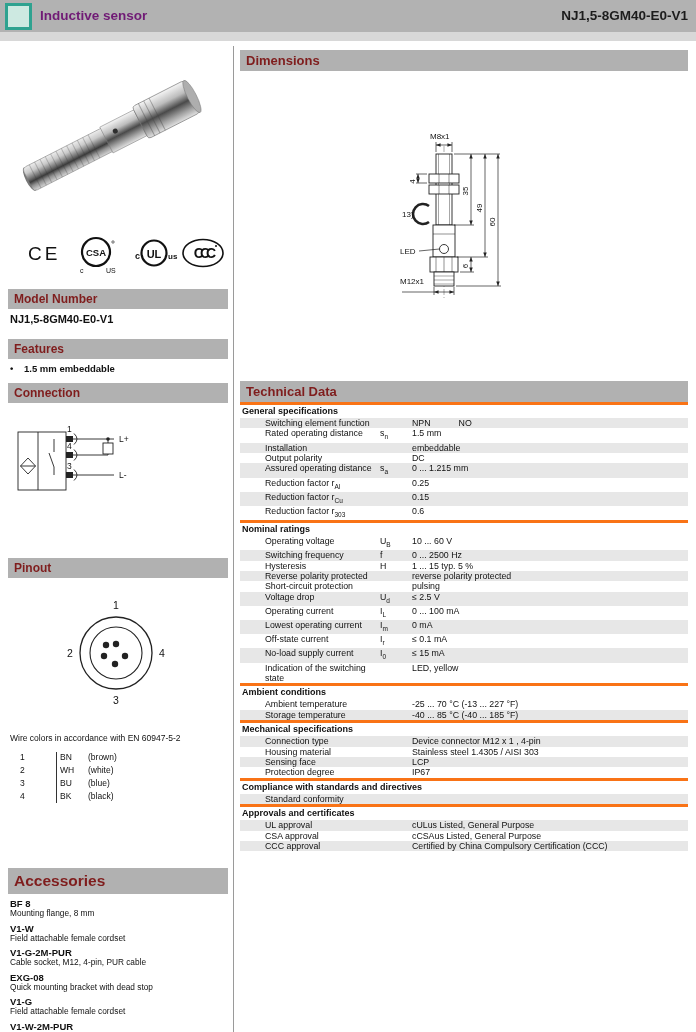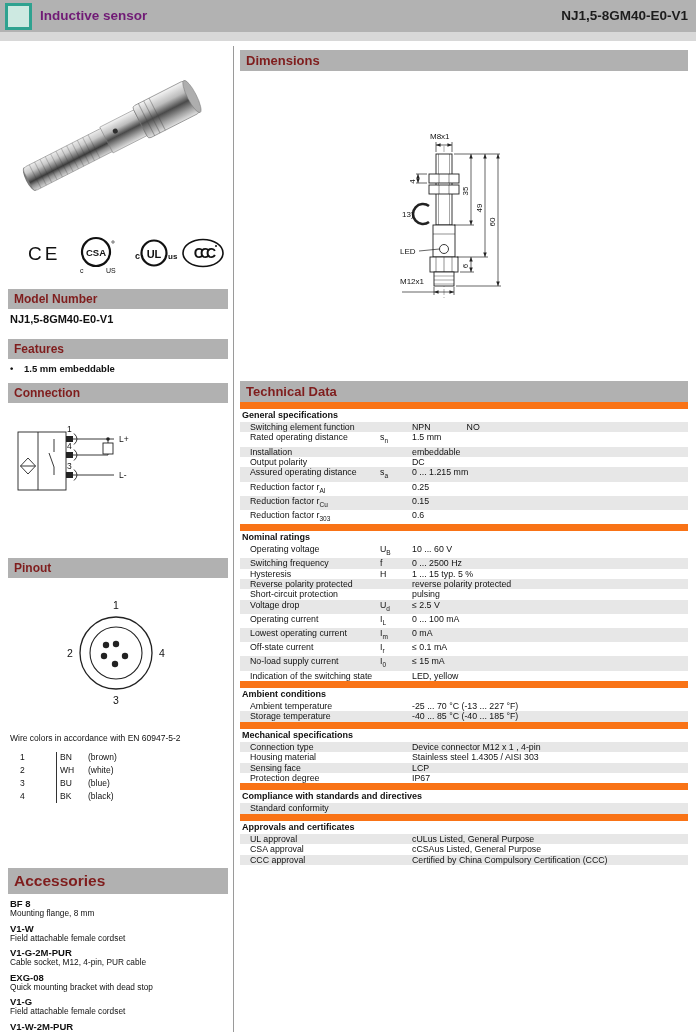--- a/index.html
+++ b/index.html
@@ -41,29 +41,29 @@
   .wire-vline{position:absolute;left:42px;top:1px;width:1px;height:51px;background:#333;}
 
   
   .acc-list{left:10px;top:894px;width:212px;}
   .acc-model{font-size:9.5px;font-weight:bold;line-height:11px;margin-top:4px;}
   .acc-desc{font-size:8.3px;line-height:9.5px;}
 
   
   .tech-table{left:240px;top:402px;width:448px;font-size:8.8px;}
   .sec-title{font-weight:bold;font-size:9px;line-height:11px;padding:1px 0 1px 2px;
-    border-top:7px solid #f97316;}
+    border-top:3px solid #f97316;}
   .sec-gap{}
   .trow{display:flex;line-height:10.4px;min-height:10.4px;}
   .trow.shaded{background:#e7e7e7;}
-  .c-label{width:140px;padding-left:10px;box-sizing:border-box;}
+  .c-label{width:140px;padding-left:25px;box-sizing:border-box;}
   .c-label.indent{padding-left:20px;}
   .c-sym{width:32px;}
   .c-val{flex:1;}
-  .c-val .val2{margin-left:36px;}
+  .c-val .val2{margin-left:28px;}
   sub{font-size:6.5px;}
 
   svg text{font-family:"Liberation Sans", sans-serif;}
   .lineart{stroke:#222;stroke-width:0.9;fill:none;}
   .dimline{stroke:#222;stroke-width:0.7;fill:none;}
   .dimtext{font-size:8px;fill:#111;}
 </style>
 </head>
 <body>
 

